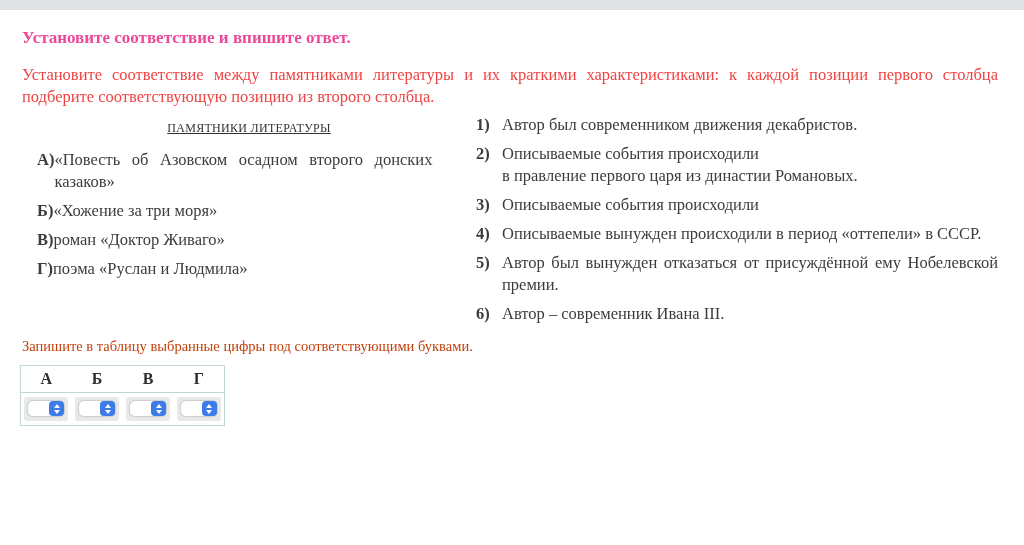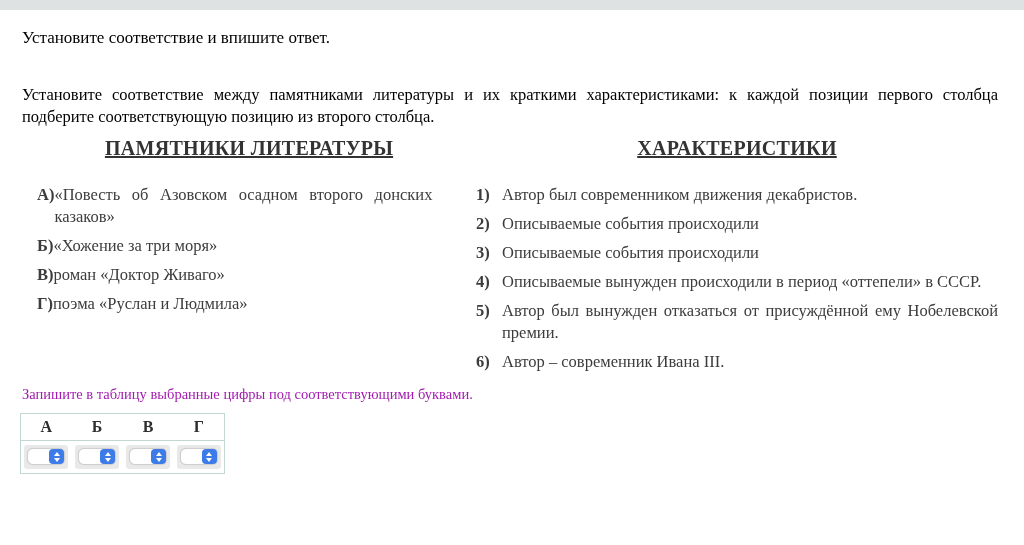--- a/index.html
+++ b/index.html
@@ -5,52 +5,52 @@
   * { margin:0; padding:0; box-sizing:border-box; }
   html,body { width:1024px; height:545px; background:#fff; overflow:hidden; }
   body { font-family:"Liberation Serif","DejaVu Serif",serif; color:#3c3c3c; }
 
   .top-bar { width:100%; height:10px; background:#dee2e3; }
 
   .content { padding:0 26px 0 22px; }
 
   .page-title {
     margin-top:18px;
-    font-size:17px; font-weight:normal; color:#000000;
+    font-size:17px; font-weight:bold; color:#ec4899;
     line-height:20px;
   }
 
   .instruction {
-    margin-top:36px;
+    margin-top:16px;
     font-size:16.5px; line-height:22px;
     text-align:justify;
-    color:#000000;
+    color:#ef4444;
   }
 
   .columns { display:flex; margin-top:6px; }
   .col-left  { width:454px; flex:0 0 454px; }
   .col-right { flex:1; }
 
   .col-header {
-    text-align:center; font-weight:bold; font-size:20px;
+    text-align:center; font-weight:normal; font-size:12px;
     text-decoration:underline; letter-spacing:0.3px;
-    line-height:18px; padding-top:5px; margin-bottom:27px;
+    line-height:18px; padding-top:5px; margin-bottom:12px;
     color:#333;
   }
 
   .item { display:flex; margin-bottom:7px; font-size:16.5px; line-height:22px; }
   .item-label { flex:0 0 30px; font-weight:bold; padding-left:15px; white-space:nowrap; }
   .col-right .item-label { flex:0 0 26px; padding-left:0; }
   .item-text { flex:1; }
   .justify { text-align:justify; }
   .left-a-text { max-width:378px; }
 
   .note {
     margin-top:5px;
-    font-size:14.5px; line-height:18px; color:#a21caf;
+    font-size:14.5px; line-height:18px; color:#c2410c;
   }
 
   .answers {
     margin-top:10px; margin-left:-2px;
     border-collapse:collapse;
     border:1px solid #c2d7d4;
     background:#fff;
   }
   .answers th {
     width:51px; height:27px;
@@ -122,32 +122,32 @@
         <span class="item-label">В)</span>
         <span class="item-text">роман «Доктор Живаго»</span>
       </div>
       <div class="item">
         <span class="item-label">Г)</span>
         <span class="item-text">поэма «Руслан и Людмила»</span>
       </div>
     </div>
 
     <div class="col-right">
-      <div class="col-header">ХАРАКТЕРИСТИКИ</div>
 
       <div class="item">
         <span class="item-label">1)</span>
         <span class="item-text">
           <div>Автор был современником движения декабристов.</div>
         </span>
       </div>
       <div class="item">
         <span class="item-label">2)</span>
         <span class="item-text">
           <div>Описываемые события происходили</div>
+          <div>в правление первого царя из династии Романовых.</div>
         </span>
       </div>
       <div class="item">
         <span class="item-label">3)</span>
         <span class="item-text">
           <div>Описываемые события происходили</div>
         </span>
       </div>
       <div class="item">
         <span class="item-label">4)</span>

